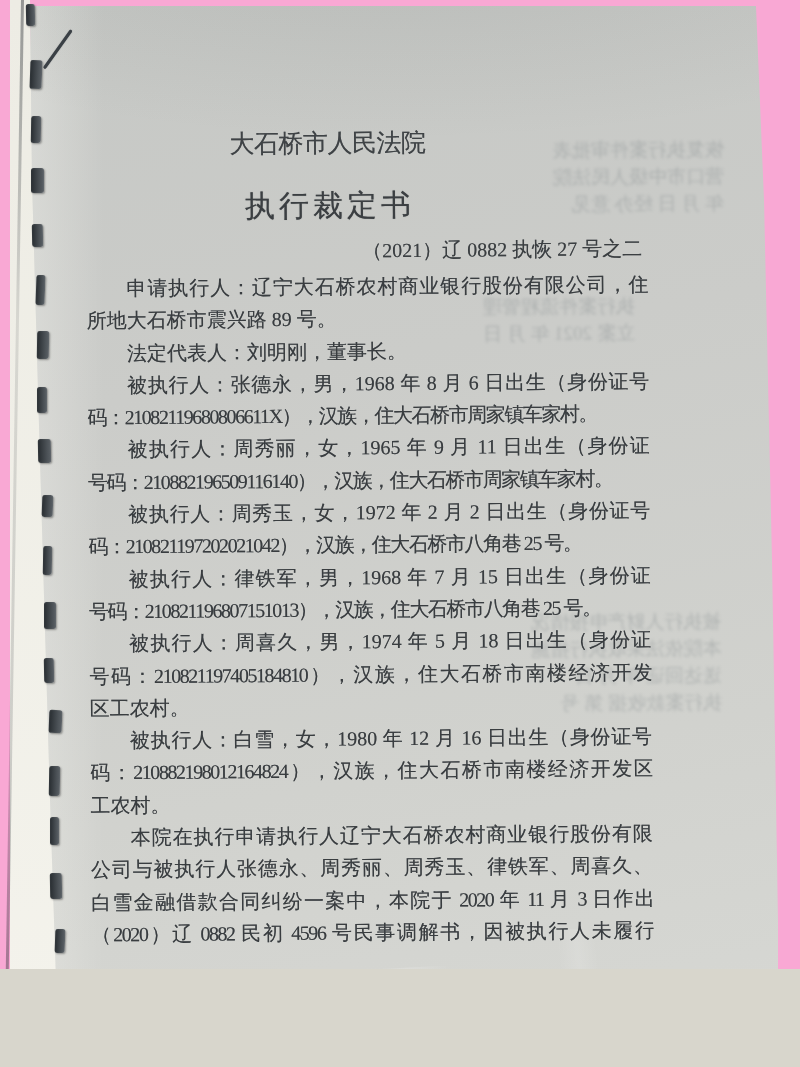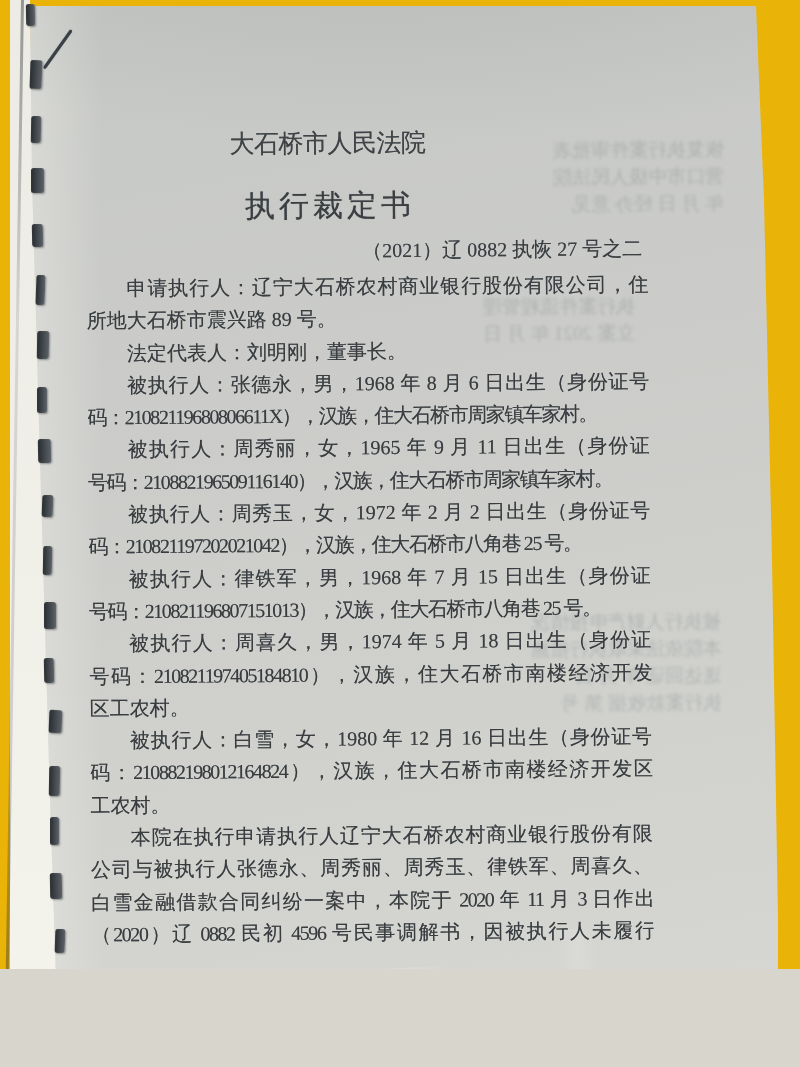--- a/index.html
+++ b/index.html
@@ -1,18 +1,18 @@
 <!DOCTYPE html>
 <html><head>
 <meta charset="utf-8">
 <style>
   html,body{margin:0;padding:0;}
   body{background:#d8d6cc;font-family:"Liberation Serif","DejaVu Serif",serif;}
   .photo{position:relative;width:800px;height:969px;overflow:hidden;
-         background:#eab308;}
+         background:#f9a8d4;}
   
   .under-strip{position:absolute;left:55px;top:1035px;width:735px;height:27px;
                background:#b2b5b1;}
   .under-shadow{position:absolute;left:60px;top:1044px;width:380px;height:14px;
                 background:linear-gradient(to right,rgba(18,21,23,.85),rgba(18,21,23,0) 80%);
                 border-radius:4px;}
   .left-band{position:absolute;left:0;top:0;width:70px;height:1067px;
              background:linear-gradient(to bottom,#edece4,#f4f3ec);
              clip-path:polygon(10px 0,30px 0,33px 150px,42px 420px,52px 760px,58px 1040px,68px 1062px,10px 1062px);}
   

